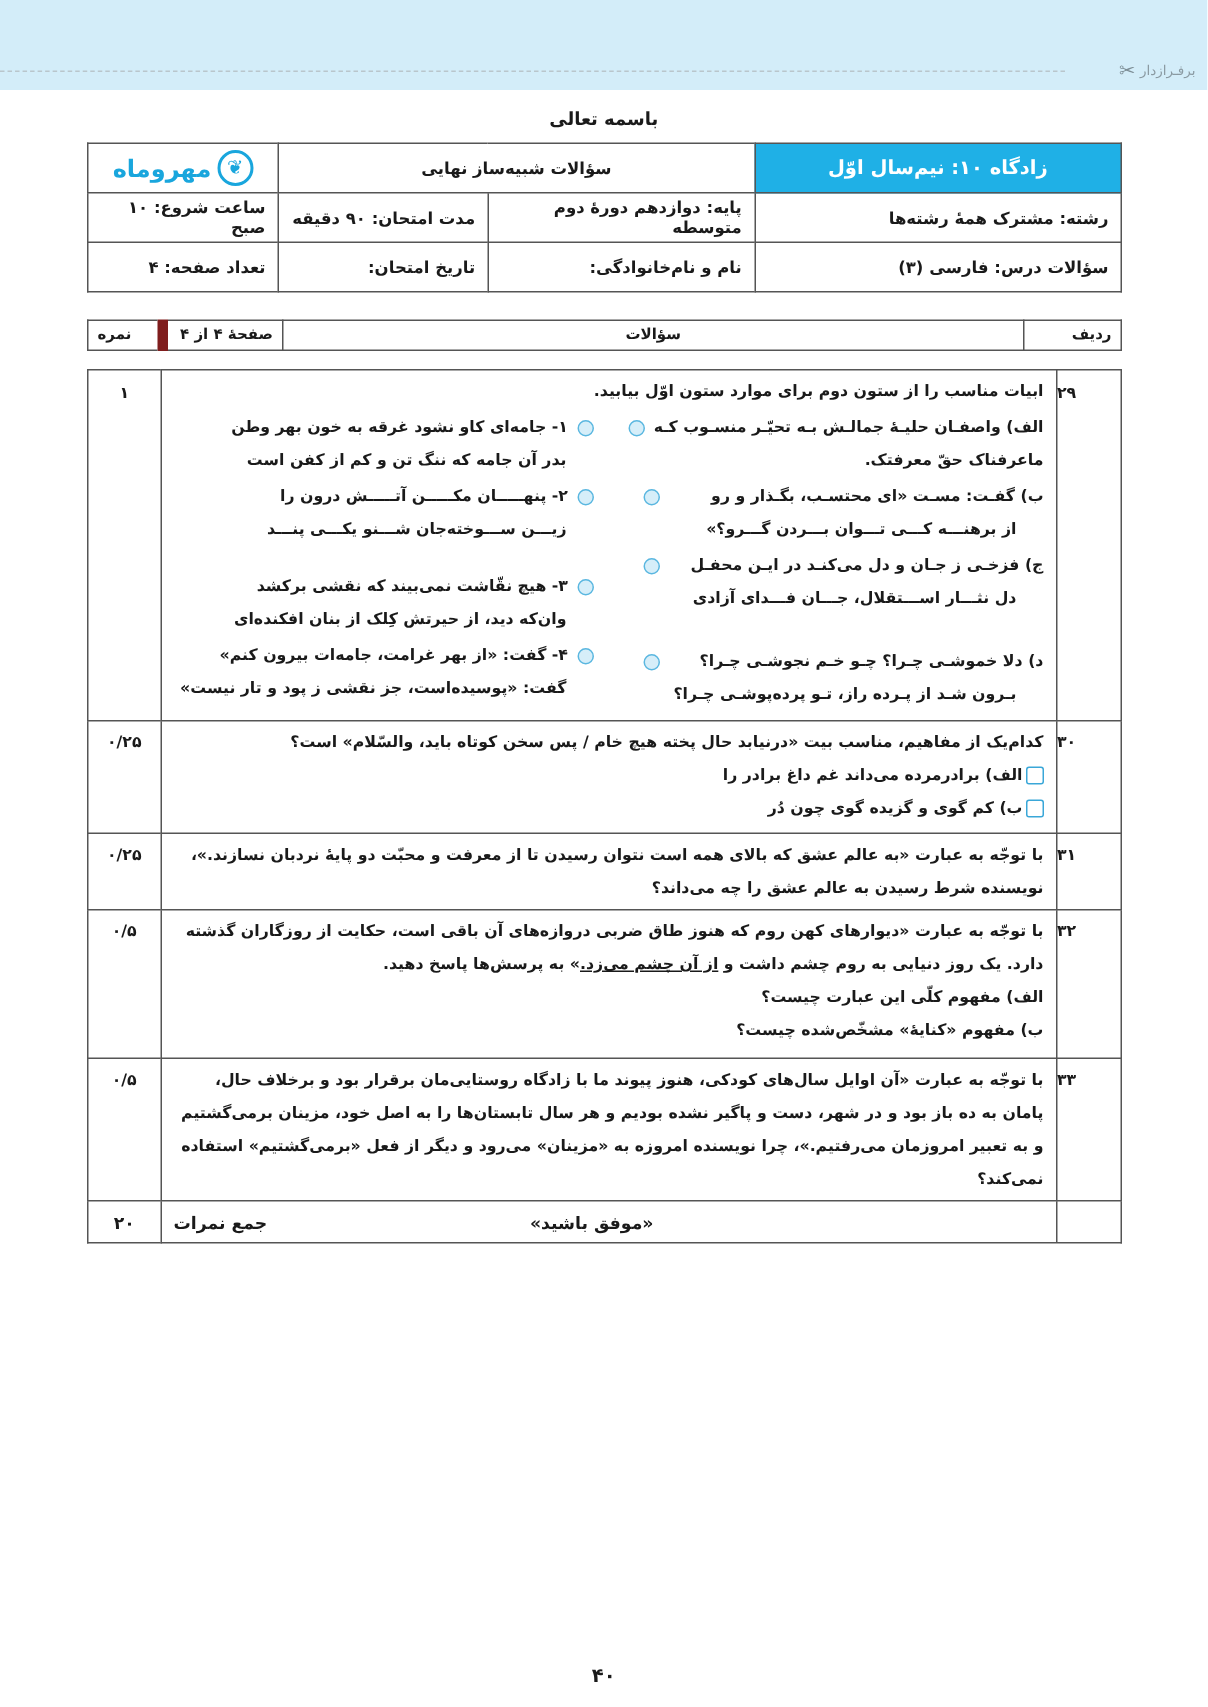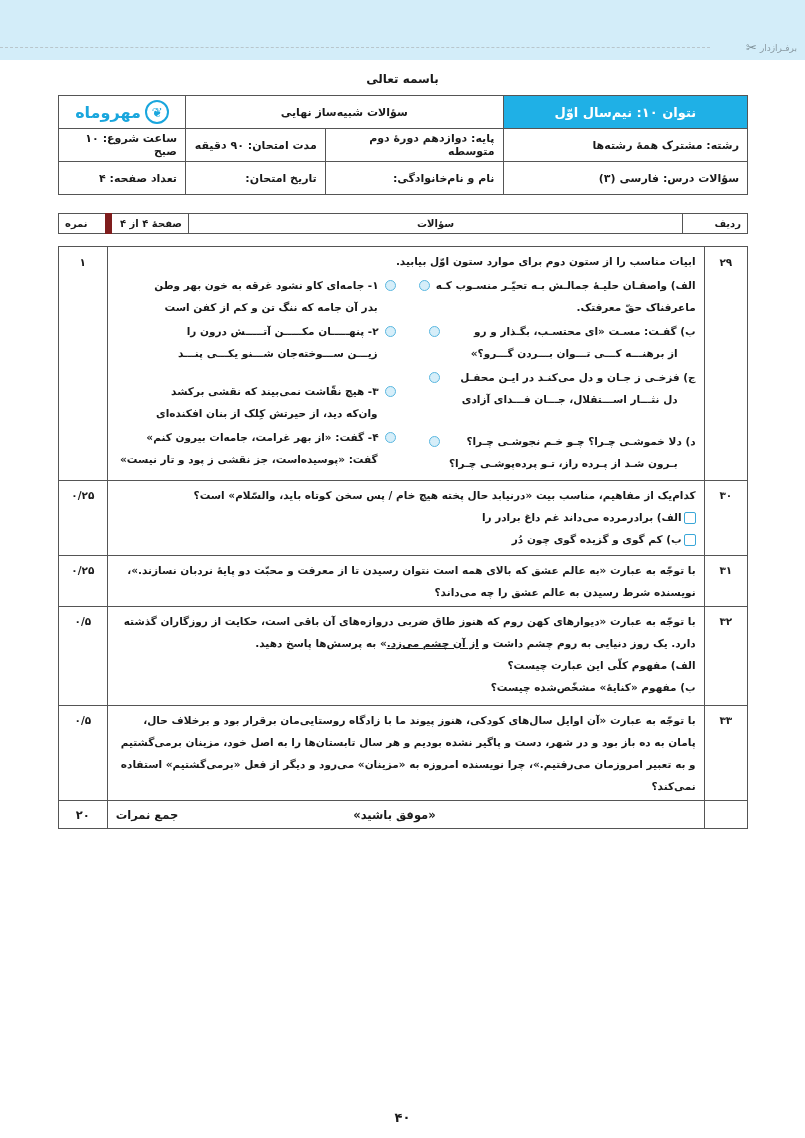--- a/index.html
+++ b/index.html
@@ -19,21 +19,21 @@
   .exam-title { background: #1fb0e6; color: #fff; font-size: 13px; text-align: center; }
   .logo-cell { text-align: center; }
   .logo { display: inline-flex; align-items: center; gap: 4px; color: #19a6dd; font-size: 16px; font-weight: bold; direction: rtl; }
   .logo .circle { width: 24px; height: 24px; border-radius: 50%; border: 2px solid #19a6dd; display: inline-flex; align-items: center; justify-content: center; font-size: 13px; }
 
   .colhead { position: absolute; left: 58px; top: 213px; width: 690px; }
   .colhead td { height: 20px; font-size: 10px; padding: 0 6px; }
 
   .main { position: absolute; left: 58px; top: 246px; width: 690px; }
   .main td { font-size: 10.5px; line-height: 22px; }
-  .rowno { width: 45px; text-align: center; font-size: 12px; }
+  .rowno { width: 45px; text-align: left; font-size: 12px; }
   .score { width: 50px; text-align: center; font-size: 12px; }
   .qbody { padding: 3px 8px; text-align: right; }
   .q29-grid { display: grid; grid-template-columns: 290px 280px; column-gap: 10px; margin-top: 2px; }
   .match-item { position: relative; line-height: 22px; }
   .match-line { display: flex; align-items: center; gap: 6px; }
   .radio { width: 11px; height: 11px; border-radius: 50%; border: 1.5px solid #5ab7e0; background: #d6eef9; display: inline-block; flex: none; }
   .chk { width: 12px; height: 12px; border: 1.5px solid #3aa7d8; border-radius: 2px; display: inline-block; vertical-align: middle; margin-left: 2px; }
   .underline { text-decoration: underline; }
   .footer-row td { height: 28px; font-size: 11.5px; }
   .page-no { position: absolute; top: 1110px; left: 0; width: 805px; text-align: center; font-size: 13px; font-weight: bold; }
@@ -46,21 +46,21 @@
 <div class="cut-label">
   <span>برفـرازدار</span>
   <span class="scissors">✂</span>
 </div>
 
 <div class="bismillah">باسمه تعالی</div>
 
 <table class="head">
   <tbody>
       <tr>
-    <td class="exam-title" style="width:245px">نتوان ۱۰: نیم‌سال اوّل</td>
+    <td class="exam-title" style="width:245px">زادگاه ۱۰: نیم‌سال اوّل</td>
     <td colspan="2" style="text-align:center">سؤالات شبیه‌ساز نهایی</td>
     <td class="logo-cell" style="width:127px">
       <span class="logo">
         <span class="circle">❦</span>
         <span>مهروماه</span>
       </span>
     </td>
   </tr>
   <tr>
     <td>رشته: مشترک همهٔ رشته‌ها</td>

